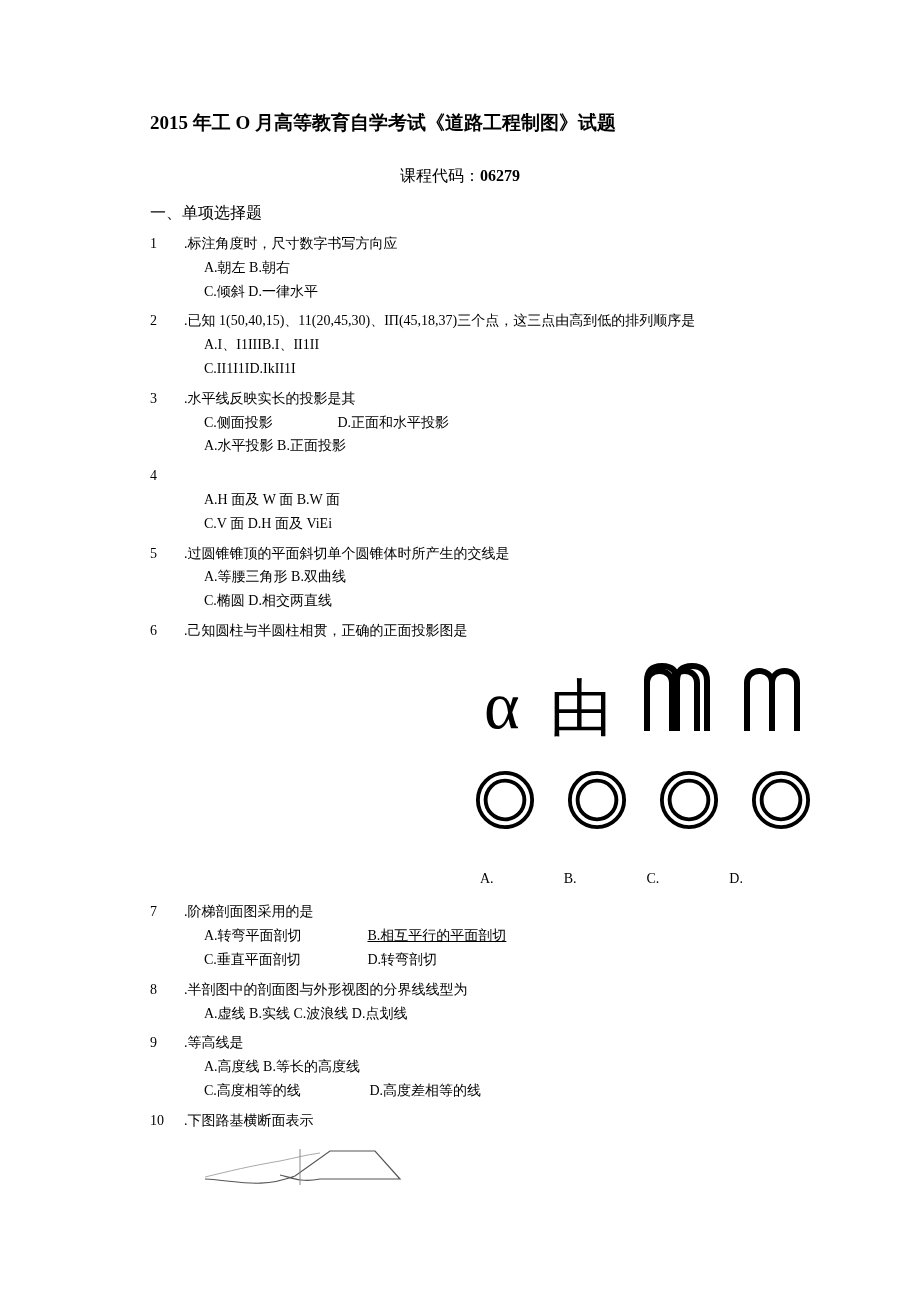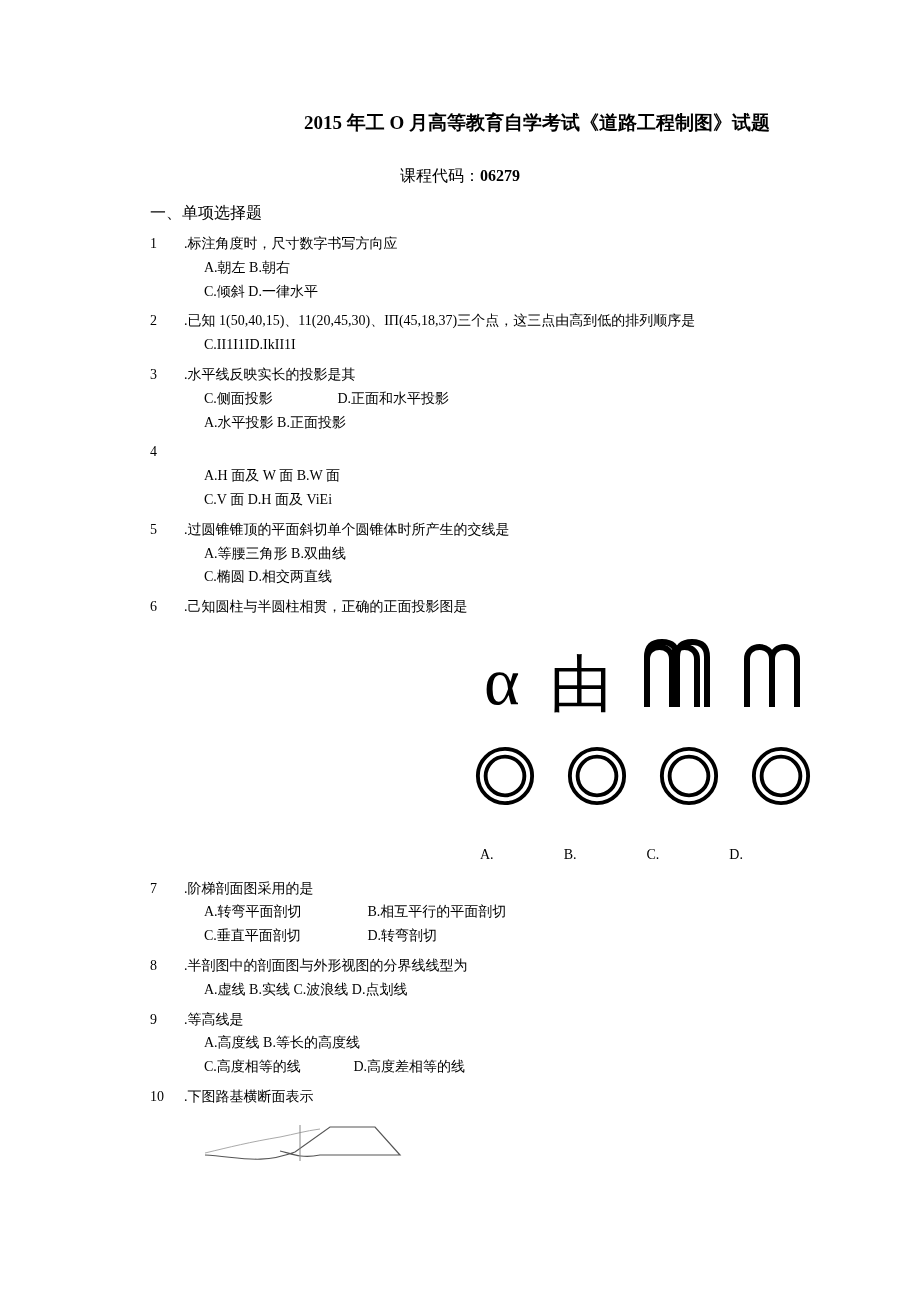--- a/index.html
+++ b/index.html
@@ -11,21 +11,21 @@
   }
   .page {
     width: 920px;
     min-height: 1301px;
     margin: 0 auto;
     padding: 110px 150px 60px 150px;
     box-sizing: border-box;
     position: relative;
   }
   .title {
-    text-align: right;
+    text-align: left;
     font-size: 19px;
     font-weight: bold;
     margin-bottom: 30px;
   }
   .sub-title {
     text-align: center;
     font-size: 16px;
     margin-bottom: 16px;
   }
   .sub-title .code {
@@ -125,20 +125,21 @@
       <div>C.倾斜 D.一律水平</div>
     </div>
   </div>
 
   <div class="question">
     <div class="q-line">
       <span class="q-num">2</span>
       <span>.已知 1(50,40,15)、11(20,45,30)、IΠ(45,18,37)三个点，这三点由高到低的排列顺序是</span>
     </div>
     <div class="options">
+      <div>A.I、I1IIIB.I、II1II</div>
       <div>C.II1I1ID.IkII1I</div>
     </div>
   </div>
 
   <div class="question">
     <div class="q-line">
       <span class="q-num">3</span>
       <span>.水平线反映实长的投影是其</span>
     </div>
     <div class="options">
@@ -225,21 +226,21 @@
   </div>
 
   <div class="question">
     <div class="q-line">
       <span class="q-num">7</span>
       <span>.阶梯剖面图采用的是</span>
     </div>
     <div class="options">
       <div>
         <span style="min-width:130px;">A.转弯平面剖切</span>
-        <span style="margin-left:30px;">B.相互平行的平面剖切</span>
+        <span style="margin-left:30px;text-decoration:underline;">B.相互平行的平面剖切</span>
       </div>
       <div>
         <span style="min-width:130px;">C.垂直平面剖切</span>
         <span style="margin-left:30px;">D.转弯剖切</span>
       </div>
     </div>
   </div>
 
   <div class="question">
     <div class="q-line">
@@ -253,21 +254,21 @@
 
   <div class="question">
     <div class="q-line">
       <span class="q-num">9</span>
       <span>.等高线是</span>
     </div>
     <div class="options">
       <div>A.高度线 B.等长的高度线</div>
       <div>
         <span style="min-width:130px;">C.高度相等的线</span>
-        <span style="margin-left:16px;">D.高度差相等的线</span>
+        <span style="margin-left:32px;">D.高度差相等的线</span>
       </div>
     </div>
   </div>
 
   <div class="question">
     <div class="q-line">
       <span class="q-num">10</span>
       <span>.下图路基横断面表示</span>
     </div>
     <div class="sketch-box">

